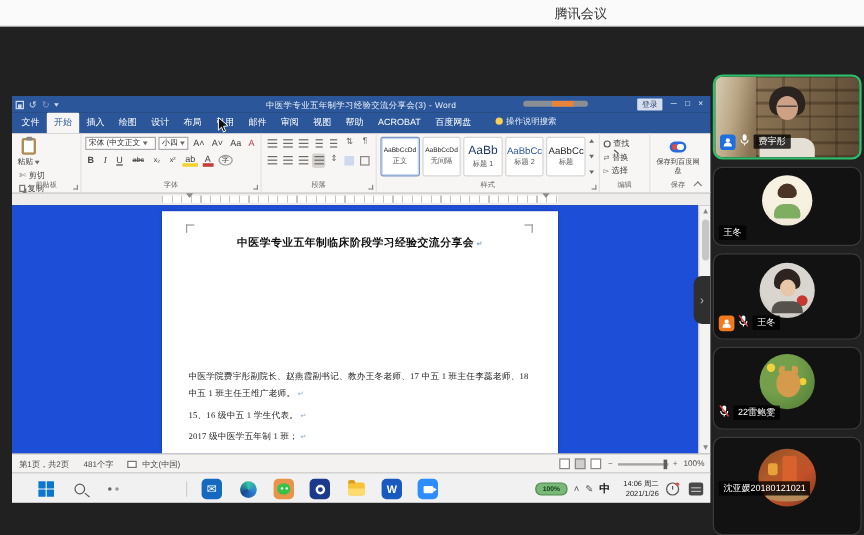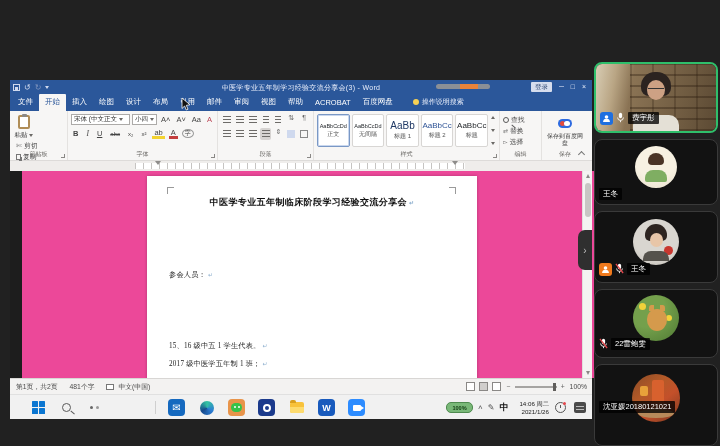--- a/index.html
+++ b/index.html
@@ -17,21 +17,21 @@
   .qat{left:3px;top:1px;display:flex;gap:4px;align-items:center;height:12px;font-size:8px;color:#cfd9ee}
   .floppy{width:7px;height:7px;border:1px solid #cfd9ee;background:transparent;position:relative}
   .floppy::after{content:"";position:absolute;left:1px;bottom:0;width:3px;height:3px;background:#cfd9ee}
   .wtitle-text{left:0;right:0;top:3px;text-align:center;font-size:7px;color:#e9eefb;letter-spacing:.3px}
   .signin{right:40px;top:2px;height:10px;padding:0 4px;background:#d6dded;color:#27406e;font-size:6.5px;
           display:flex;align-items:center;border-radius:1px}
   .winctl{top:2px;font-size:7px;color:#e9eefb;line-height:10px}
   .share-pill{left:426px;top:4px;width:54px;height:5px;border-radius:3px;background:#8a8f96;overflow:hidden}
   .share-pill i{position:absolute;left:45%;top:0;width:32%;height:100%;background:#e8833a}
   
-  .tabrow{left:0;top:14px;width:582px;height:17px;background:#2b579a;display:flex;align-items:flex-end;
+  .tabrow{left:0;top:14px;width:582px;height:17px;background:#2b579a;display:flex;
           padding-left:2px;color:#fff}
   .wtab{font-size:7.5px;padding:3px 6px 4px;white-space:nowrap}
   .wtab.active{background:#f7f6f5;color:#2b579a;border-radius:1px 1px 0 0}
   .tellme{display:flex;align-items:center;gap:3px;margin-left:14px;font-size:7px;color:#e6ecf9;padding-bottom:4px}
   .bulb{width:6px;height:6px;border-radius:50%;background:#f7d154;position:relative}
   
   .ribbon{left:0;top:31px;width:582px;height:50px;background:#f7f6f5;display:flex;border-bottom:1px solid #dddbd9}
   .rgroup{position:relative;height:100%;border-right:1px solid #e4e2e0;padding:3px 3px 11px}
   .glabel{position:absolute;bottom:1px;left:0;right:0;text-align:center;font-size:6px;color:#6b6966}
   .launcher{position:absolute;bottom:2px;right:2px;width:4px;height:4px;border-right:1px solid #8a8886;border-bottom:1px solid #8a8886}
@@ -46,21 +46,21 @@
   .chip .sample{color:#23272b;white-space:nowrap}
   .chip .sname{font-size:6px;color:#555}
   .ebtn{display:flex;align-items:center;gap:2px;font-size:6.8px;color:#444;height:11px;white-space:nowrap}
   .collapse-chv{position:absolute;right:4px;bottom:3px;width:5px;height:5px;border-left:1px solid #777;border-top:1px solid #777;transform:rotate(45deg)}
   
   .ruler{left:0;top:81px;width:582px;height:10px;background:#efedeb}
   .ruler-in{position:absolute;left:125px;top:2px;width:330px;height:6px;background:#fff;
     background-image:repeating-linear-gradient(90deg,#c6c4c2 0 1px,transparent 1px 8px)}
   .ind{position:absolute;top:0;width:0;height:0;border-left:3px solid transparent;border-right:3px solid transparent;border-top:4px solid #8e8c8a}
   
-  .docarea{left:12px;top:91px;width:572px;height:207px;background:#ec4899;overflow:hidden}
+  .docarea{left:0;top:91px;width:572px;height:207px;background:#1d4ed8;overflow:hidden}
   .page{position:absolute;left:125px;top:5px;width:330px;height:240px;background:#fff;box-shadow:0 0 3px rgba(0,0,0,.25)}
   .cropTL{position:absolute;left:20px;top:11px;width:7px;height:7px;border-left:1px solid #9a9a9a;border-top:1px solid #9a9a9a}
   .cropTR{position:absolute;right:21px;top:11px;width:7px;height:7px;border-right:1px solid #9a9a9a;border-top:1px solid #9a9a9a}
   .doc-title{position:absolute;left:0;right:0;top:20px;text-align:center;font-family:"Liberation Serif",serif;
              font-weight:bold;font-size:9px;color:#111;letter-spacing:.4px}
   .docp{position:absolute;left:22px;right:22px;font-family:"Liberation Serif",serif;font-size:7.2px;color:#1c1c1c;line-height:14px;letter-spacing:.2px}
   .docp::after,.doc-title::after{content:"↵";color:#8fb0cf;font-size:6px;margin-left:2px}
   
   .vscroll{left:572px;top:91px;width:10px;height:207px;background:#f4f3f2;border-left:1px solid #e2e0de}
   .vthumb{position:absolute;left:2px;top:12px;width:6px;height:34px;background:#c8c6c4;border-radius:3px}
@@ -106,20 +106,23 @@
   .vscene .face{position:absolute;left:50%;top:16px;transform:translateX(-50%);width:18px;height:20px;background:#cda184;border-radius:50%}
   .vscene .glasses{position:absolute;left:50%;top:24px;transform:translateX(-50%);width:16px;height:3px;border-top:1px solid #333}
   .vscene .shirt{position:absolute;left:50%;bottom:0;transform:translateX(-50%);width:46px;height:16px;background:#e4e0d6;border-radius:10px 10px 0 0}
   .cursor{position:absolute;z-index:50}
 </style>
 </head>
 <body>
 
 <div class="screen">
 
+  <div class="abs topbar">
+    <span class="abs topbar-title">腾讯会议</span>
+  </div>
 
   <div class="abs share">
 
     <div class="abs wtitle">
       <div class="abs qat">
         <span class="floppy"></span>
         <span>↺</span>
         <span style="color:#7e93bd">↻</span>
         <span class="caret" style="border-top-color:#cfd9ee"></span>
       </div>
@@ -327,21 +330,21 @@
       <div class="ruler-in"></div>
       <span class="ind" style="left:145px"></span>
       <span class="ind" style="left:442px"></span>
     </div>
 
     <div class="abs docarea">
       <div class="page">
         <span class="cropTL"></span>
         <span class="cropTR"></span>
         <div class="doc-title">中医学专业五年制临床阶段学习经验交流分享会</div>
-        <p class="docp" style="top:92px">参会人员：</p>
+        <p class="docp" style="top:131px">中医学院费宇彤副院长、赵燕霞副书记、教办王冬老师、17 中五 1 班主任李蕊老师、18 中五 1 班主任王维广老师。</p>
         <p class="docp" style="top:163px">15、16 级中五 1 学生代表。</p>
         <p class="docp" style="top:181px">2017 级中医学五年制 1 班；</p>
         <p class="docp" style="top:199px">2018 级中医学五年制 1 班；</p>
       </div>
     </div>
 
     <div class="abs vscroll">
       <span class="arr-up"></span>
       <span class="vthumb"></span>
       <span class="arr-dn"></span>

